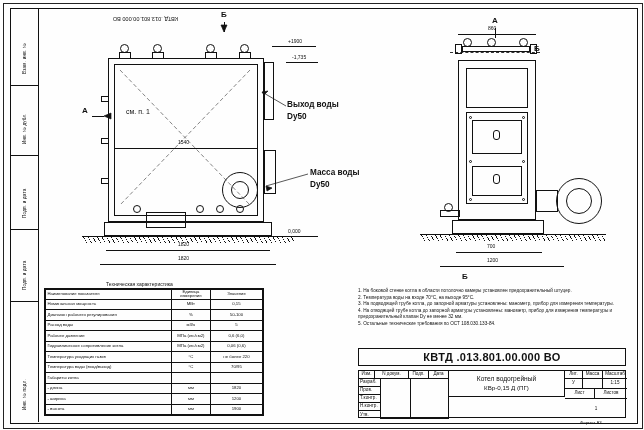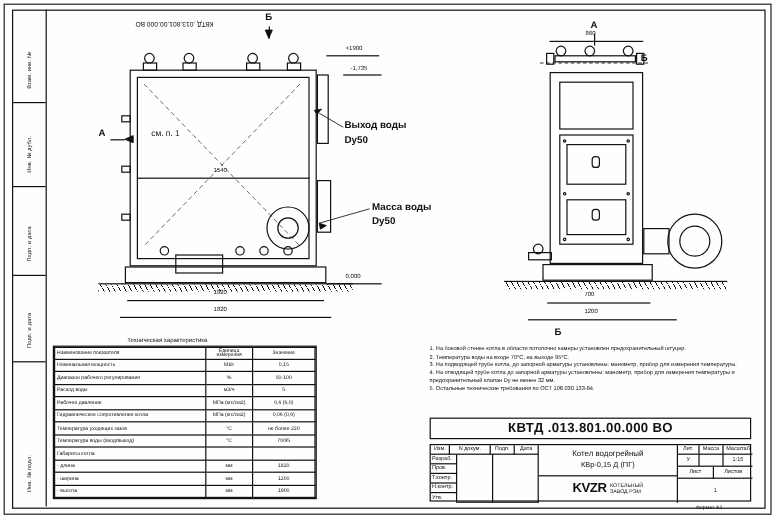--- a/index.html
+++ b/index.html
@@ -284,27 +284,20 @@
     <div class="tbc tbr tbb" style="left:0;top:32px;width:22px;height:8px;justify-content:flex-start;padding-left:1px;">Н.контр.</div>
     <div class="tbc tbr" style="left:0;top:40px;width:22px;height:8px;justify-content:flex-start;padding-left:1px;">Утв.</div>
 
     <div class="tbc tbr tbb" style="left:22px;top:8px;width:30px;height:40px;"></div>
     <div class="tbc tbr tbb" style="left:52px;top:8px;width:38px;height:40px;"></div>
 
     <div class="tbc tbr tbb" style="left:90px;top:0;width:116px;height:26px;flex-direction:column;">
       <span style="font-size:6.6px;">Котел водогрейный</span>
       <span style="font-size:6.2px;margin-top:2px;">КВр-0,15  Д  (ПГ)</span>
     </div>
-    <div class="tbc tbr" style="left:90px;top:26px;width:116px;height:22px;flex-direction:row;gap:3px;">
-      <span class="logo">KVZR</span>
-      <span style="display:flex;flex-direction:column;align-items:flex-start;">
-        <span style="font-size:4.4px;">КОТЕЛЬНЫЙ</span>
-        <span style="font-size:4.4px;">ЗАВОД РЭМ</span>
-      </span>
-    </div>
 
     <div class="tbc tbr tbb" style="left:206px;top:0;width:18px;height:8px;">Лит.</div>
     <div class="tbc tbr tbb" style="left:224px;top:0;width:20px;height:8px;">Масса</div>
     <div class="tbc tbb" style="left:244px;top:0;width:24px;height:8px;">Масштаб</div>
 
     <div class="tbc tbr tbb" style="left:206px;top:8px;width:18px;height:10px;">У</div>
     <div class="tbc tbr tbb" style="left:224px;top:8px;width:20px;height:10px;"></div>
     <div class="tbc tbb" style="left:244px;top:8px;width:24px;height:10px;">1:15</div>
 
     <div class="tbc tbr tbb" style="left:206px;top:18px;width:30px;height:10px;">Лист</div>

